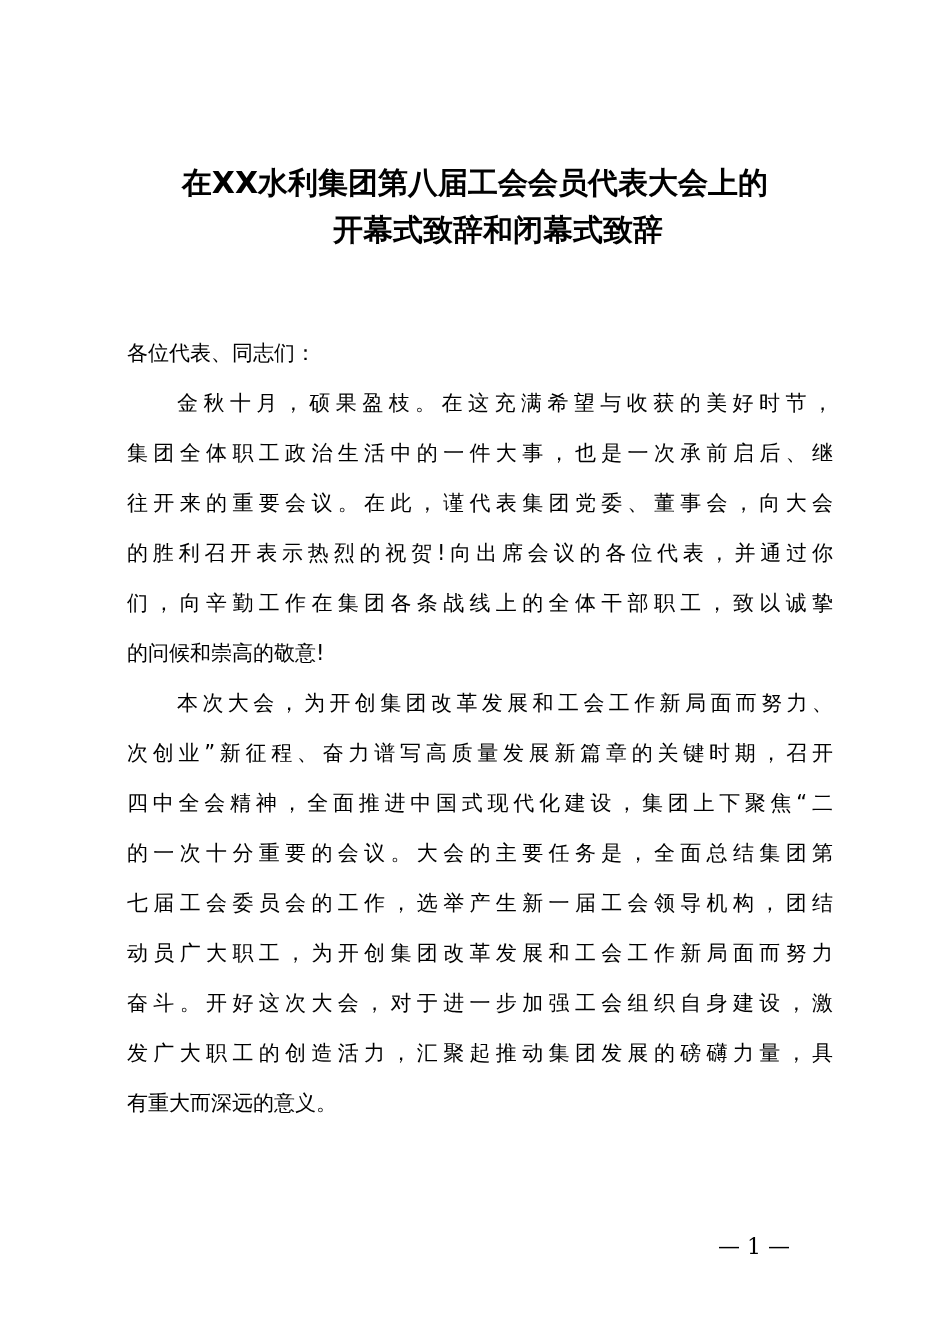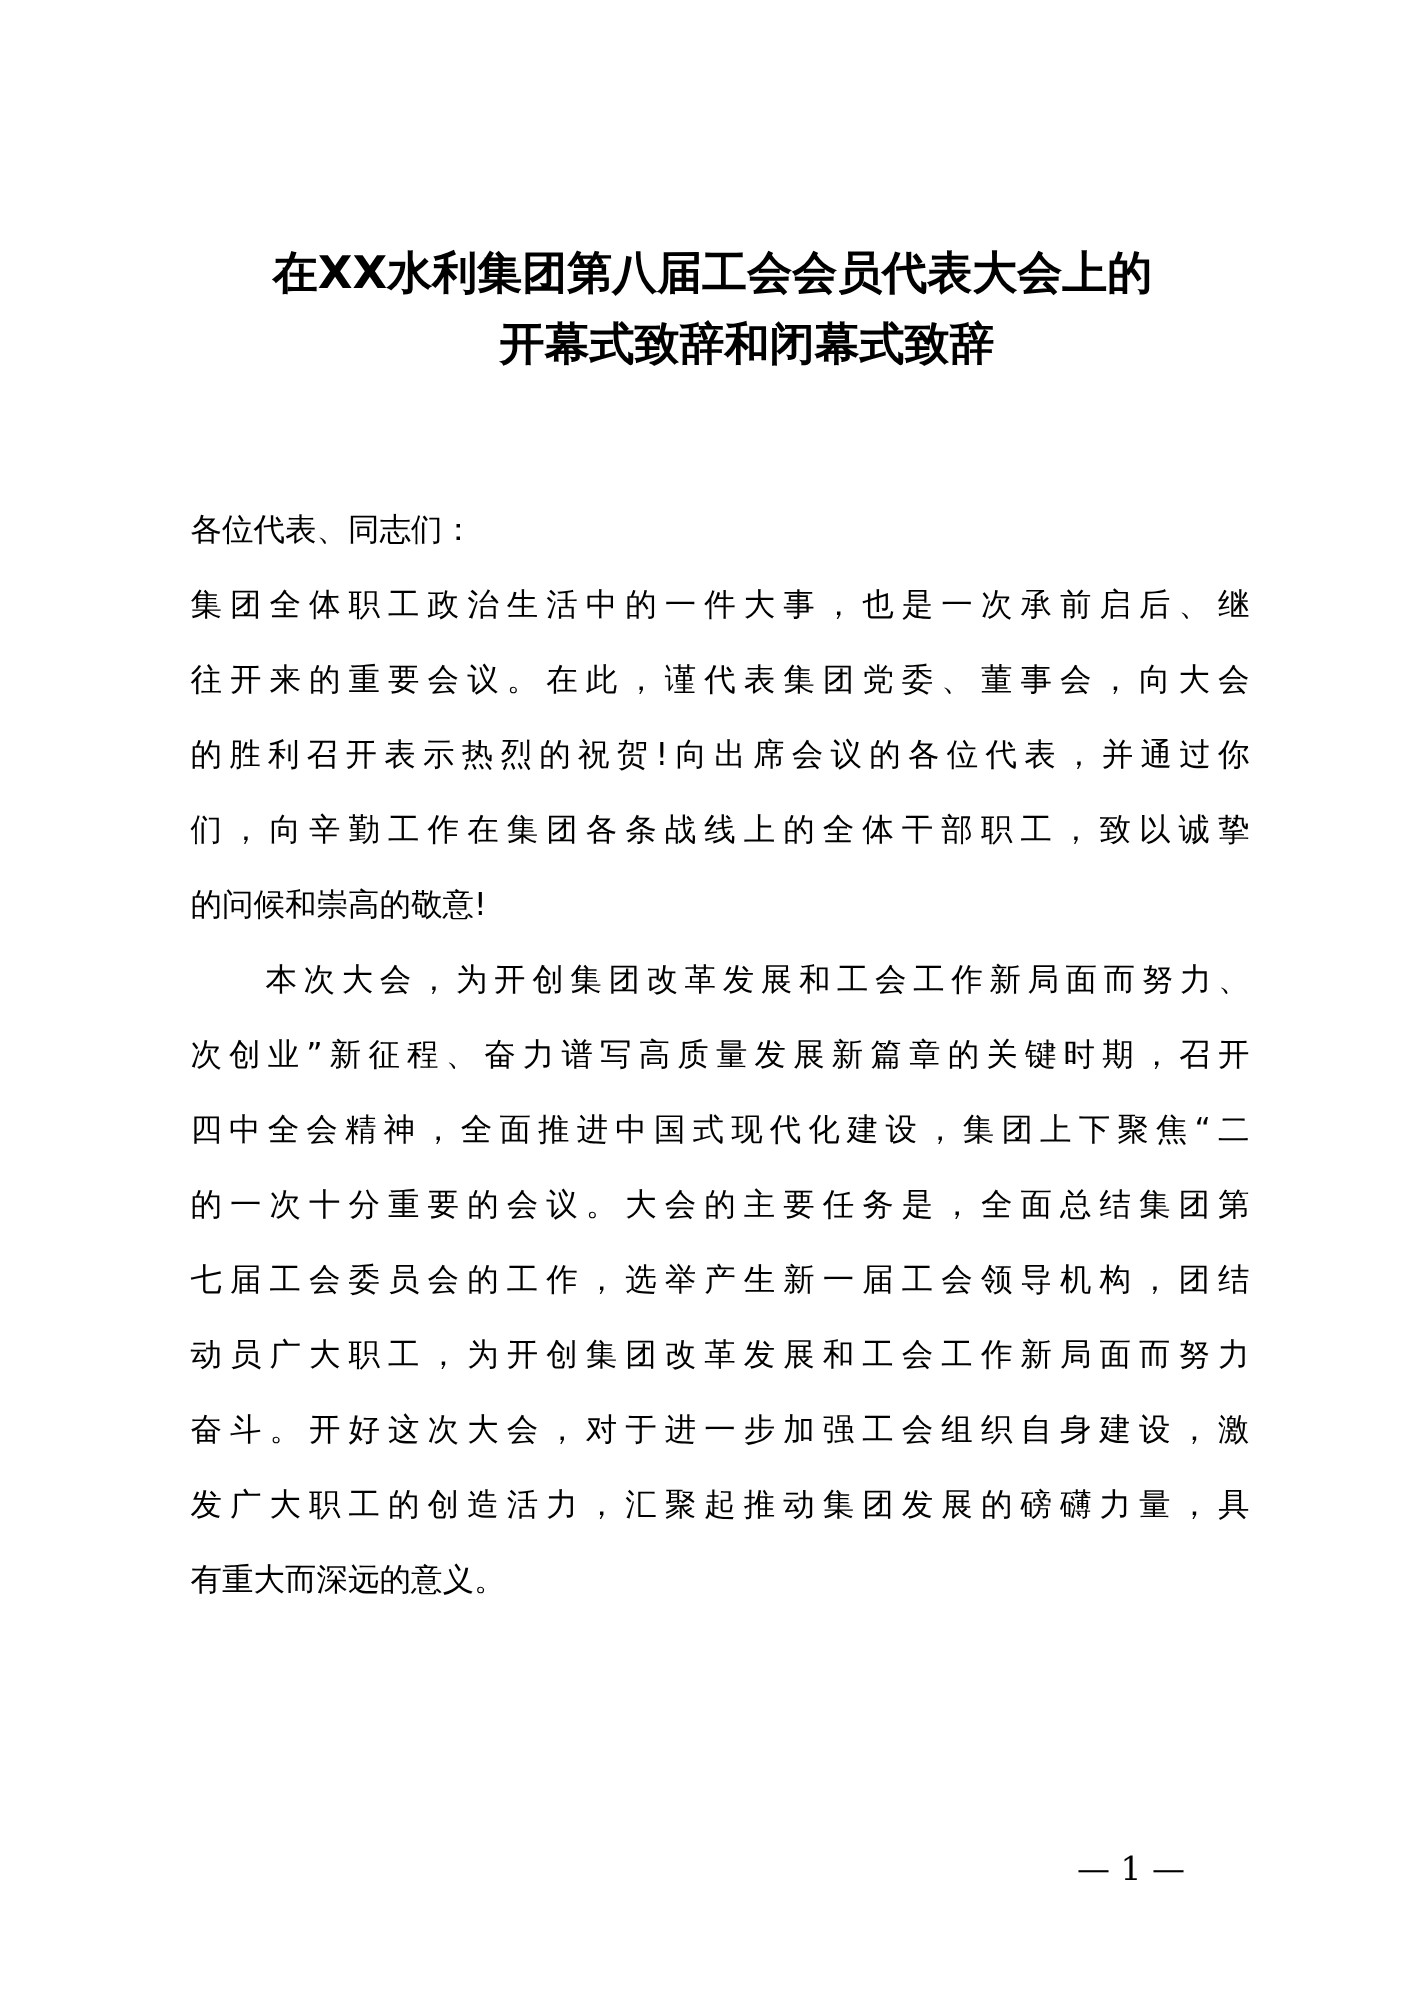--- a/index.html
+++ b/index.html
@@ -74,20 +74,21 @@
 
 <div class="page">
 
   <div class="title title-line-1">在XX水利集团第八届工会会员代表大会上的</div>
   <div class="title title-line-2">开幕式致辞和闭幕式致辞</div>
 
   <div class="body-text">
     <span class="line last">各位代表、同志们：</span>
 
     <div>
+      <span class="line indent">金秋十月，硕果盈枝。在这充满希望与收获的美好时节，</span>
       <span class="line">集团全体职工政治生活中的一件大事，也是一次承前启后、继</span>
       <span class="line">往开来的重要会议。在此，谨代表集团党委、董事会，向大会</span>
       <span class="line">的胜利召开表示热烈的祝贺!向出席会议的各位代表，并通过你</span>
       <span class="line">们，向辛勤工作在集团各条战线上的全体干部职工，致以诚挚</span>
       <span class="line last">的问候和崇高的敬意!</span>
     </div>
 
     <div>
       <span class="line indent">本次大会，为开创集团改革发展和工会工作新局面而努力、</span>
       <span class="line">次创业”新征程、奋力谱写高质量发展新篇章的关键时期，召开</span>

